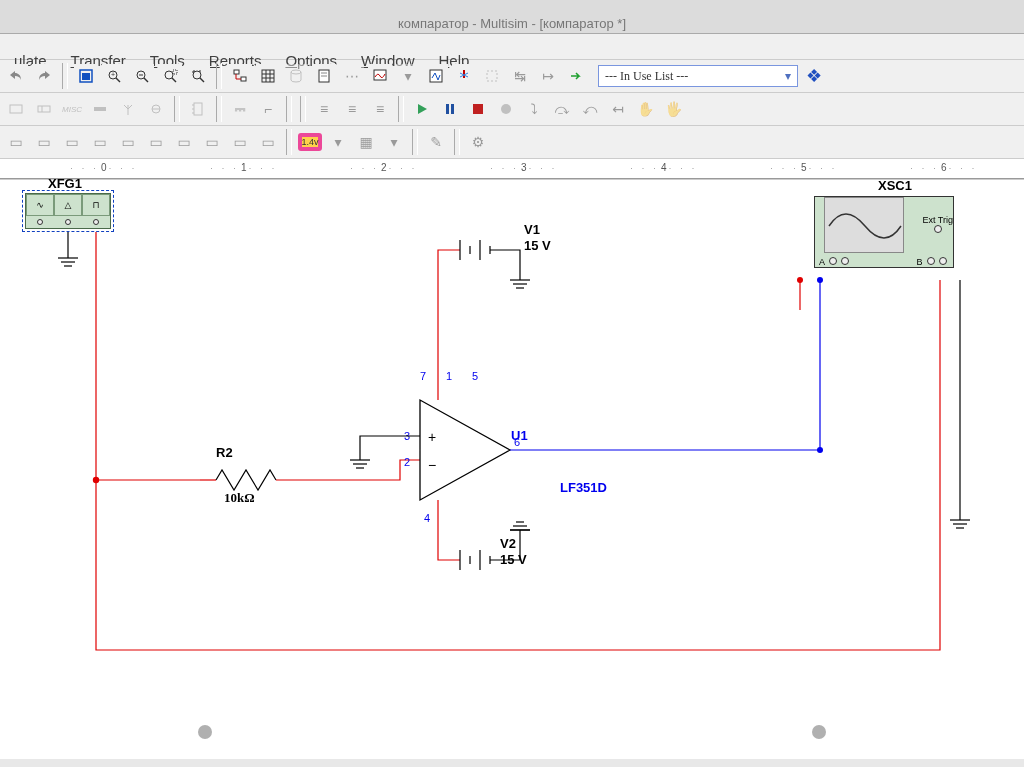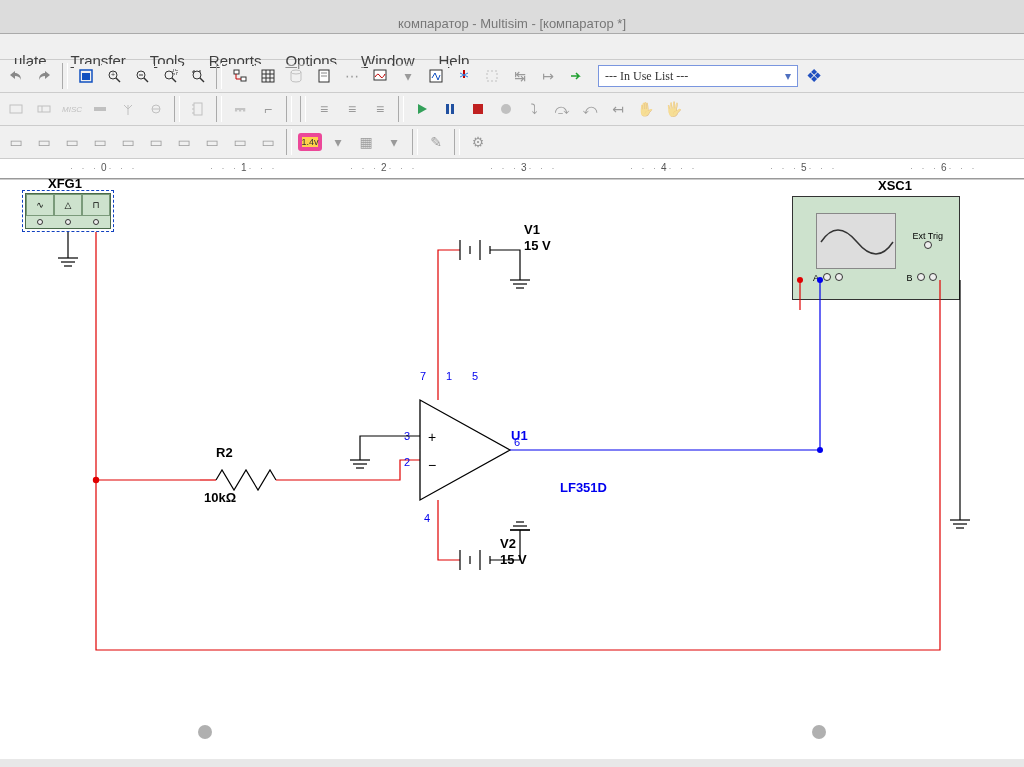--- a/index.html
+++ b/index.html
@@ -136,25 +136,25 @@
     background: #cde2cd;
     border: 1px solid #4a6a4a;
     display: flex; flex-direction: column;
   }
   .xfg-row1 { flex:1; display:flex; }
   .xfg-row1 div { flex:1; border: 1px solid #7a9a7a; display:flex; align-items:center; justify-content:center; font-size:9px;}
   .xfg-row2 { height: 12px; display:flex; justify-content:space-around; align-items:center; background:#cde2cd;}
   .xfg-row2 span { width:6px; height:6px; border-radius:50%; border:1px solid #333; background:#eee;}
   .xsc-box {
     position: absolute;
-    right: 64px; top: 16px;
-    width: 168px;
+    right: 70px; top: 16px;
+    width: 140px;
     background:#cde2cd;
     border:1px solid #333;
-    padding: 16px;
+    padding: 0;
   }
   .xsc-screen {
     width: 80px; height: 56px;
     background: #ddd;
     border:1px solid #888;
     margin: 0 auto;
     position: relative;
   }
   .xsc-row {
     display:flex; justify-content:space-between; align-items:center;
@@ -547,21 +547,21 @@
     <line class="wire-black" x1="956" y1="348" x2="964" y2="348"></line>
   </svg>
 
   <div class="comp-label" style="left:524px; top:42px;">V1</div>
   <div class="comp-label" style="left:524px; top:58px;">15 V</div>
 
   <div class="comp-label" style="left:500px; top:356px;">V2</div>
   <div class="comp-label" style="left:500px; top:372px;">15 V</div>
 
   <div class="comp-label" style="left:216px; top:265px;">R2</div>
-  <div class="comp-label" style="left:204px; top:310px;">10kΩ</div>
+  <div class="comp-label" style="left:224px; top:310px;font-family:Liberation Serif, serif;">10kΩ</div>
 
   <div class="blue-label" style="left:511px; top:210px;margin-top:38px;">U1</div>
   <div class="blue-label" style="left:520px; top:300px;padding-left:40px;">LF351D</div>
 
   <div class="slider-dots">
     <span></span>
     <span></span>
   </div>
 </div>
 

